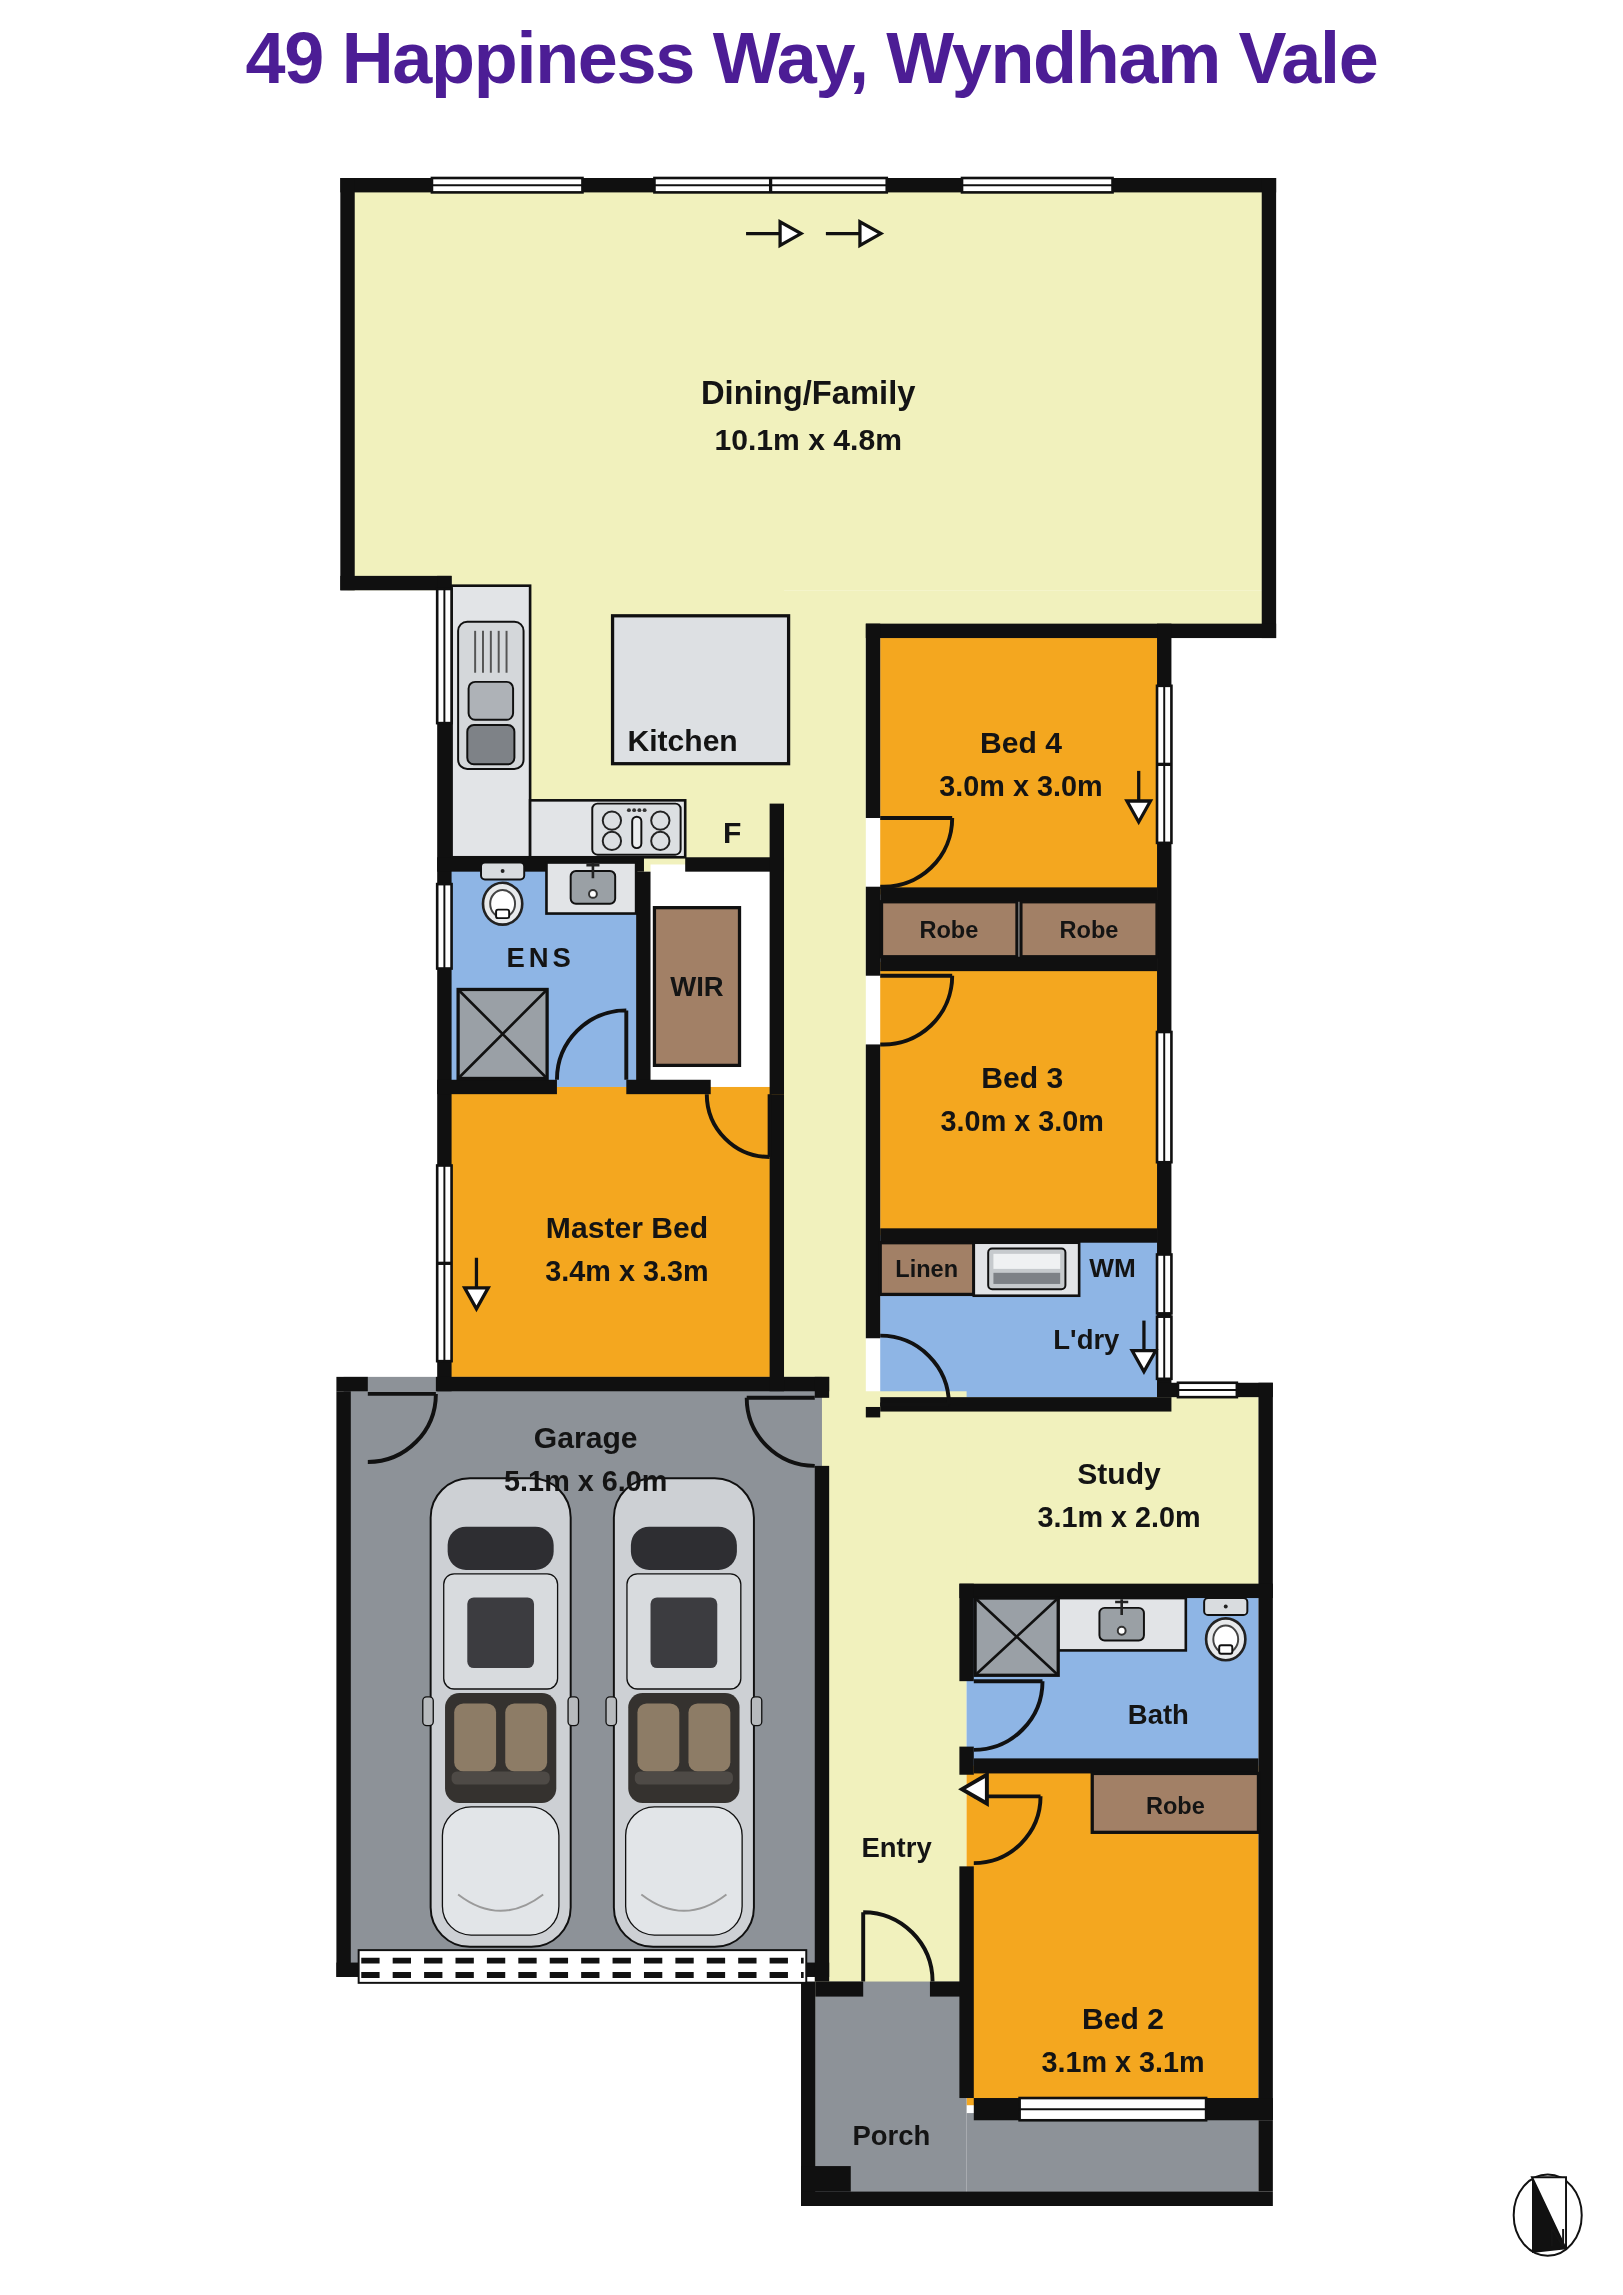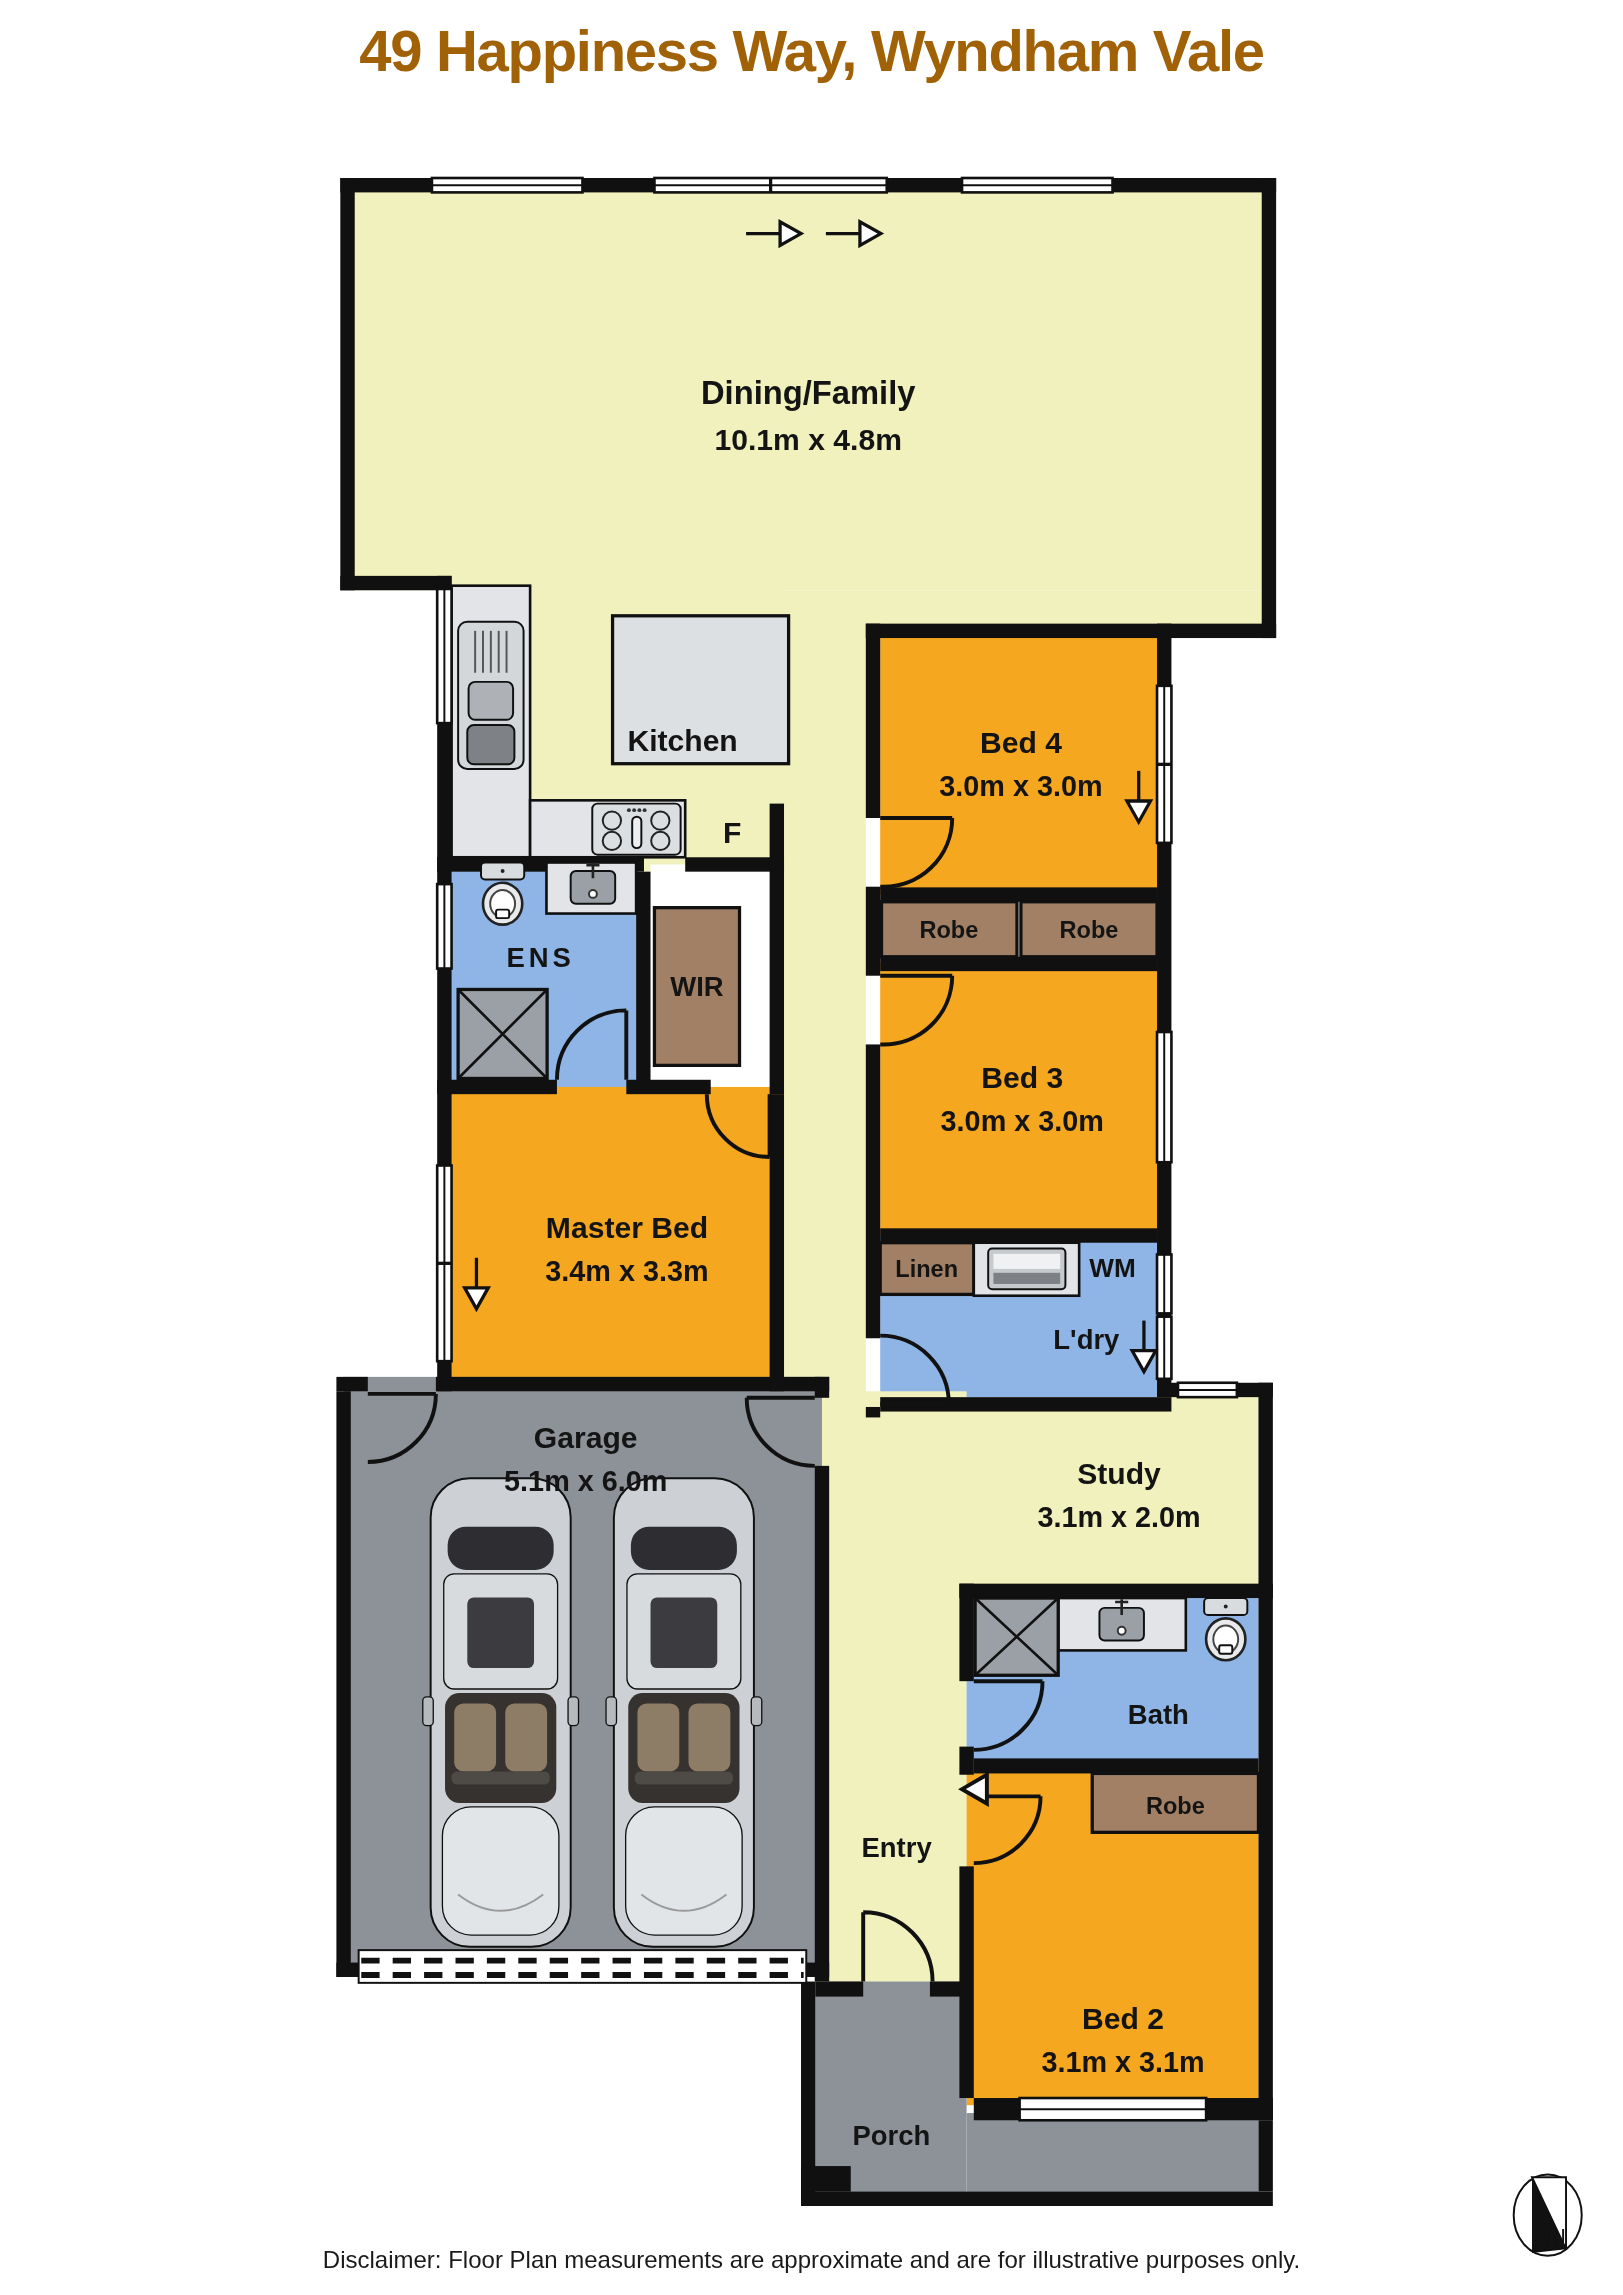--- a/index.html
+++ b/index.html
@@ -1,20 +1,20 @@
 <!DOCTYPE html>
 <html style="font-size:10.5px"><head>
 <meta charset="utf-8">
 <style>
   html,body{margin:0;padding:0;background:#ffffff;}
   .page{position:relative;width:1623px;height:2295px;background:#fff;overflow:hidden;
         font-family:"Liberation Sans",sans-serif;}
   .page svg{position:absolute;left:0;top:0;}
   .title{position:absolute;left:0;top:17px;width:100%;text-align:center;
-         font-size:58px;font-weight:700;letter-spacing:-1.3px;color:#a16207;margin:0;}
+         font-size:72px;font-weight:700;letter-spacing:-1.3px;color:#4c1d95;margin:0;}
   .disclaimer{position:absolute;left:0;top:2246px;width:100%;text-align:center;
          font-size:24px;font-weight:400;color:#1a1a1a;margin:0;}
 </style>
 </head>
 <body>
 
 <div class="page">
   <h1 class="title">49 Happiness Way, Wyndham Vale</h1>
   <div id="plan">
       <svg viewBox="0 0 2480 3507" width="1623" height="2295">
@@ -231,15 +231,14 @@
         <text x="1710" y="2334" text-anchor="middle" fill="#141414" font-size="44" font-weight="700" font-family="&quot;Liberation Sans&quot;,sans-serif" letter-spacing="0">3.1m x 2.0m</text>
         <text x="1770" y="2634" text-anchor="middle" fill="#141414" font-size="42" font-weight="700" font-family="&quot;Liberation Sans&quot;,sans-serif" letter-spacing="0">Bath</text>
         <text x="1796" y="2772" text-anchor="middle" fill="#141414" font-size="36" font-weight="700" font-family="&quot;Liberation Sans&quot;,sans-serif" letter-spacing="0">Robe</text>
         <text x="1370" y="2838" text-anchor="middle" fill="#141414" font-size="42" font-weight="700" font-family="&quot;Liberation Sans&quot;,sans-serif" letter-spacing="0">Entry</text>
         <text x="1716" y="3100" text-anchor="middle" fill="#141414" font-size="46" font-weight="700" font-family="&quot;Liberation Sans&quot;,sans-serif" letter-spacing="0">Bed 2</text>
         <text x="1716" y="3166" text-anchor="middle" fill="#141414" font-size="44" font-weight="700" font-family="&quot;Liberation Sans&quot;,sans-serif" letter-spacing="0">3.1m x 3.1m</text>
         <text x="1362" y="3278" text-anchor="middle" fill="#141414" font-size="42" font-weight="700" font-family="&quot;Liberation Sans&quot;,sans-serif" letter-spacing="0">Porch</text>
         <text x="2380" y="3432" text-anchor="middle" fill="#141414" font-size="36" font-weight="400" font-family="&quot;Liberation Sans&quot;,sans-serif" letter-spacing="0">N</text>
       </svg>
     </div>
-  <p class="disclaimer">Disclaimer: Floor Plan measurements are approximate and are for illustrative purposes only.</p>
 </div>
 
 
 </body></html>

